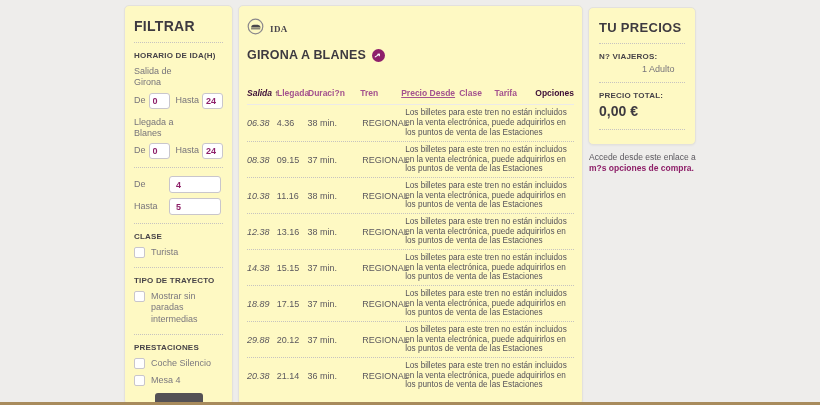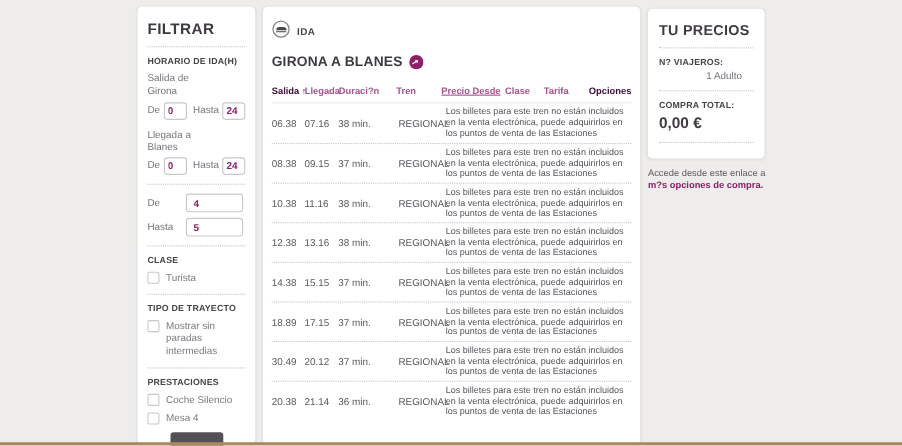--- a/index.html
+++ b/index.html
@@ -6,21 +6,21 @@
   html,body { width:820px; height:405px; }
   body {
     position:relative;
     background:#eeedeb;
     font-family:"Liberation Sans", sans-serif;
     overflow:hidden;
     color:#56535a;
   }
   .card {
     position:absolute;
-    background:#ffffff;
+    background:#fef9c3;
     border:1px solid #e3e1de;
     border-radius:5px;
     box-shadow:0 1px 2px rgba(0,0,0,0.04);
   }
 
   
   #filter-card { left:124px; top:5px; width:109px; height:400px; padding:12px 9px; }
   .filter-title { font-size:14px; font-weight:bold; color:#3e3a40; letter-spacing:.3px; }
   .dotted { border-top:1px dotted #c6c3c0; margin:8px 0; height:0; }
   .sec-title { font-size:8px; font-weight:bold; color:#474348; letter-spacing:.2px; margin:4px 0 6px; }
@@ -47,42 +47,42 @@
   }
   .check-label { font-size:9px; color:#7b787f; line-height:1.3; }
   .apply-btn {
     position:absolute; left:50%; transform:translateX(-50%);
     top:387px; width:48px; height:22px;
     background:#545155; border:none; border-radius:3px; cursor:pointer;
   }
 
   
   #main-card { left:238px; top:5px; width:345px; height:400px; padding:12px 8px; }
-  .ida-row { display:flex; align-items:center; margin-bottom:9px; }
+  .ida-row { display:flex; align-items:center; margin-bottom:9px;font-family:Liberation Serif, serif; }
   .ida-label { font-size:9px; font-weight:bold; color:#4a464c; margin-left:6px; letter-spacing:.4px; }
-  .route-row { display:flex; align-items:center; margin-bottom:10px; }
+  .route-row { display:flex; align-items:center; margin-bottom:22px; }
   .route-title { font-size:12.5px; font-weight:bold; color:#3e3a40; letter-spacing:.2px; }
   .route-row svg { margin-left:6px; }
   .fecha-row { display:flex; align-items:center; margin-bottom:12px; }
   .fecha-labels { margin-right:8px; }
   .fecha-label { font-size:9px; color:#55525a; }
   .fecha-format { font-size:7px; color:#8d8a90; margin-top:1px; }
   .date-wrap { position:relative; }
   .date-input {
     width:87px; height:26px; border:1px solid #c9c6cc; border-radius:3px;
     font-family:"Liberation Sans", sans-serif;
     font-size:10px; font-weight:bold; color:#8e2069; padding:0 22px 0 9px; outline:none;
   }
   .cal-icon { position:absolute; right:6px; top:7px; }
 
   .thead { display:flex; align-items:center; font-size:8.5px; font-weight:bold;
            padding:4px 0 6px; border-bottom:1px solid #eceae8; white-space:nowrap; }
   .th { color:#a4538e; cursor:pointer; }
   .th.dark { color:#3c0d36; }
-  .c1{ width:30px; } .c2{ width:31px; } .c3{ width:55px; } .c4{ width:43px; }
+  .c1{ width:30px;font-style:italic; } .c2{ width:31px; } .c3{ width:55px; } .c4{ width:43px; }
   .c5{ width:61px;text-decoration:underline; } .c6{ width:37px; } .c7{ width:43px; } .c8{ margin-left:auto; }
   .sort-arrow { font-size:8px; color:#3c0d36; }
 
   .trow { display:flex; align-items:center; height:36px; }
   .trow + .trow { border-top:1px dotted #c6c3c0; }
   .td { font-size:9px; color:#5b585e; }
   .td.msg {
     width:170px; font-size:8.2px; line-height:1.18; color:#55525a;
   }
 
@@ -194,21 +194,21 @@
     <span class="th c4">Tren</span>
     <span class="th c5">Precio Desde</span>
     <span class="th c6">Clase</span>
     <span class="th c7">Tarifa</span>
     <span class="th dark c8">Opciones</span>
   </div>
 
   <div>
     <div class="trow">
       <span class="td c1">06.38</span>
-      <span class="td c2">07.16</span>
+      <span class="td c2">4.36</span>
       <span class="td c3">38 min.</span>
       <span class="td c4">REGIONAL</span>
       <span class="td msg">Los billetes para este tren no están incluidos en la venta electrónica, puede adquirirlos en los puntos de venta de las Estaciones</span>
     </div>
 
     <div class="trow">
       <span class="td c1">08.38</span>
       <span class="td c2">09.15</span>
       <span class="td c3">37 min.</span>
       <span class="td c4">REGIONAL</span>
@@ -241,21 +241,21 @@
 
     <div class="trow">
       <span class="td c1">18.89</span>
       <span class="td c2">17.15</span>
       <span class="td c3">37 min.</span>
       <span class="td c4">REGIONAL</span>
       <span class="td msg">Los billetes para este tren no están incluidos en la venta electrónica, puede adquirirlos en los puntos de venta de las Estaciones</span>
     </div>
 
     <div class="trow">
-      <span class="td c1">30.49</span>
+      <span class="td c1">29.88</span>
       <span class="td c2">20.12</span>
       <span class="td c3">37 min.</span>
       <span class="td c4">REGIONAL</span>
       <span class="td msg">Los billetes para este tren no están incluidos en la venta electrónica, puede adquirirlos en los puntos de venta de las Estaciones</span>
     </div>
 
     <div class="trow">
       <span class="td c1">20.38</span>
       <span class="td c2">21.14</span>
       <span class="td c3">36 min.</span>
@@ -265,21 +265,21 @@
   </div>
 
 </div>
 
 <div class="card" id="cart-card">
   <div class="cart-title">TU PRECIOS</div>
   <div class="dotted"></div>
   <div class="cart-lbl">N? VIAJEROS:</div>
   <div class="cart-val">1 Adulto</div>
   <div class="dotted"></div>
-  <div class="cart-lbl">COMPRA TOTAL:</div>
+  <div class="cart-lbl">PRECIO TOTAL:</div>
   <div class="cart-total">0,00 €</div>
   <div class="dotted" style="margin-top:10px"></div>
 </div>
 
 <div id="cart-link">
   <span class="prefix">Accede desde este enlace a</span>
   <a>m?s opciones de compra.</a>
 </div>
 
 <div class="bottom-strip"></div>

